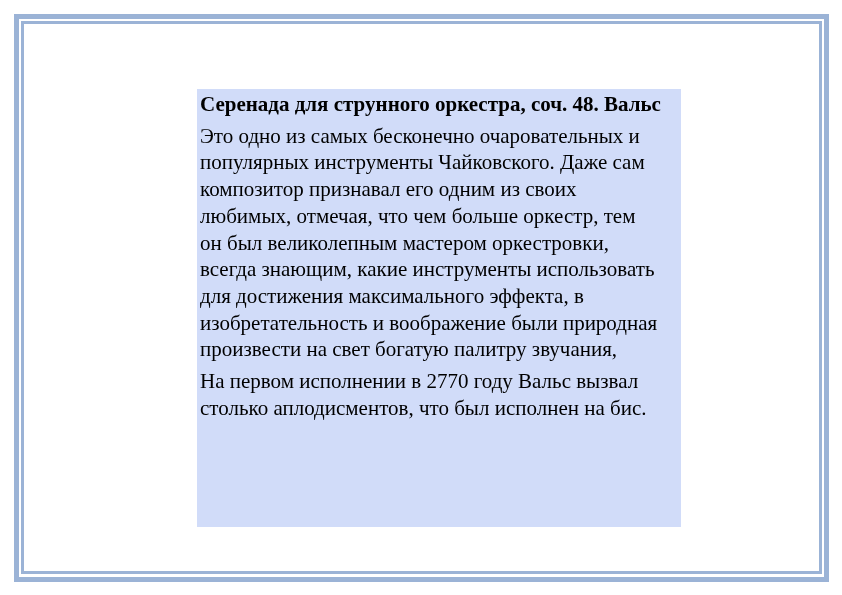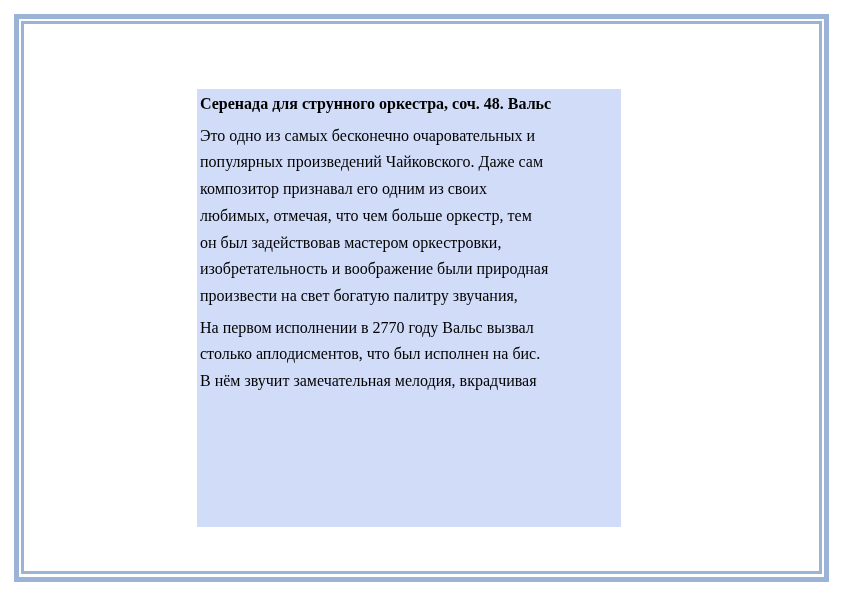--- a/index.html
+++ b/index.html
@@ -28,26 +28,26 @@
       top: 21px;
       width: 801px;
       height: 553px;
       box-sizing: border-box;
       border: 3px solid #9bb3d6;
     }
     .text-box {
       position: absolute;
       left: 197px;
       top: 89px;
-      width: 424px;
+      width: 484px;
       height: 438px;
       background: #d1dcf9;
       font-family: "Liberation Serif", serif;
       color: #000000;
-      font-size: 16px;
+      font-size: 21px;
       line-height: 26.7px;
       box-sizing: border-box;
       padding: 2px 0 0 3px;
       overflow: hidden;
     }
     .title {
       font-weight: bold;
       margin: 0 0 5px 0;
       white-space: nowrap;
     }
@@ -63,26 +63,27 @@
 <body>
 
 <div class="frame-outer"></div>
 <div class="frame-inner"></div>
 
 <div class="text-box">
   <div class="title">Серенада для струнного оркестра, соч. 48. Вальс</div>
 
   <div class="para">
     <span class="line">Это одно из самых бесконечно очаровательных и</span>
-    <span class="line">популярных произведений Чайковского. Даже сам</span>
+    <span class="line">популярных инструменты Чайковского. Даже сам</span>
     <span class="line">композитор признавал его одним из своих</span>
     <span class="line">любимых, отмечая, что чем больше оркестр, тем</span>
-    <span class="line">он был задействовав мастером оркестровки,</span>
+    <span class="line">он был великолепным мастером оркестровки,</span>
+    <span class="line">всегда знающим, какие инструменты использовать</span>
+    <span class="line">для достижения максимального эффекта, в</span>
     <span class="line">изобретательность и воображение были природная</span>
     <span class="line">произвести на свет богатую палитру звучания,</span>
   </div>
 
   <div class="para">
     <span class="line">На первом исполнении в 2770 году Вальс вызвал</span>
     <span class="line">столько аплодисментов, что был исполнен на бис.</span>
-    <span class="line">В нём звучит замечательная мелодия, вкрадчивая</span>
   </div>
 </div>
 
 </body></html>

